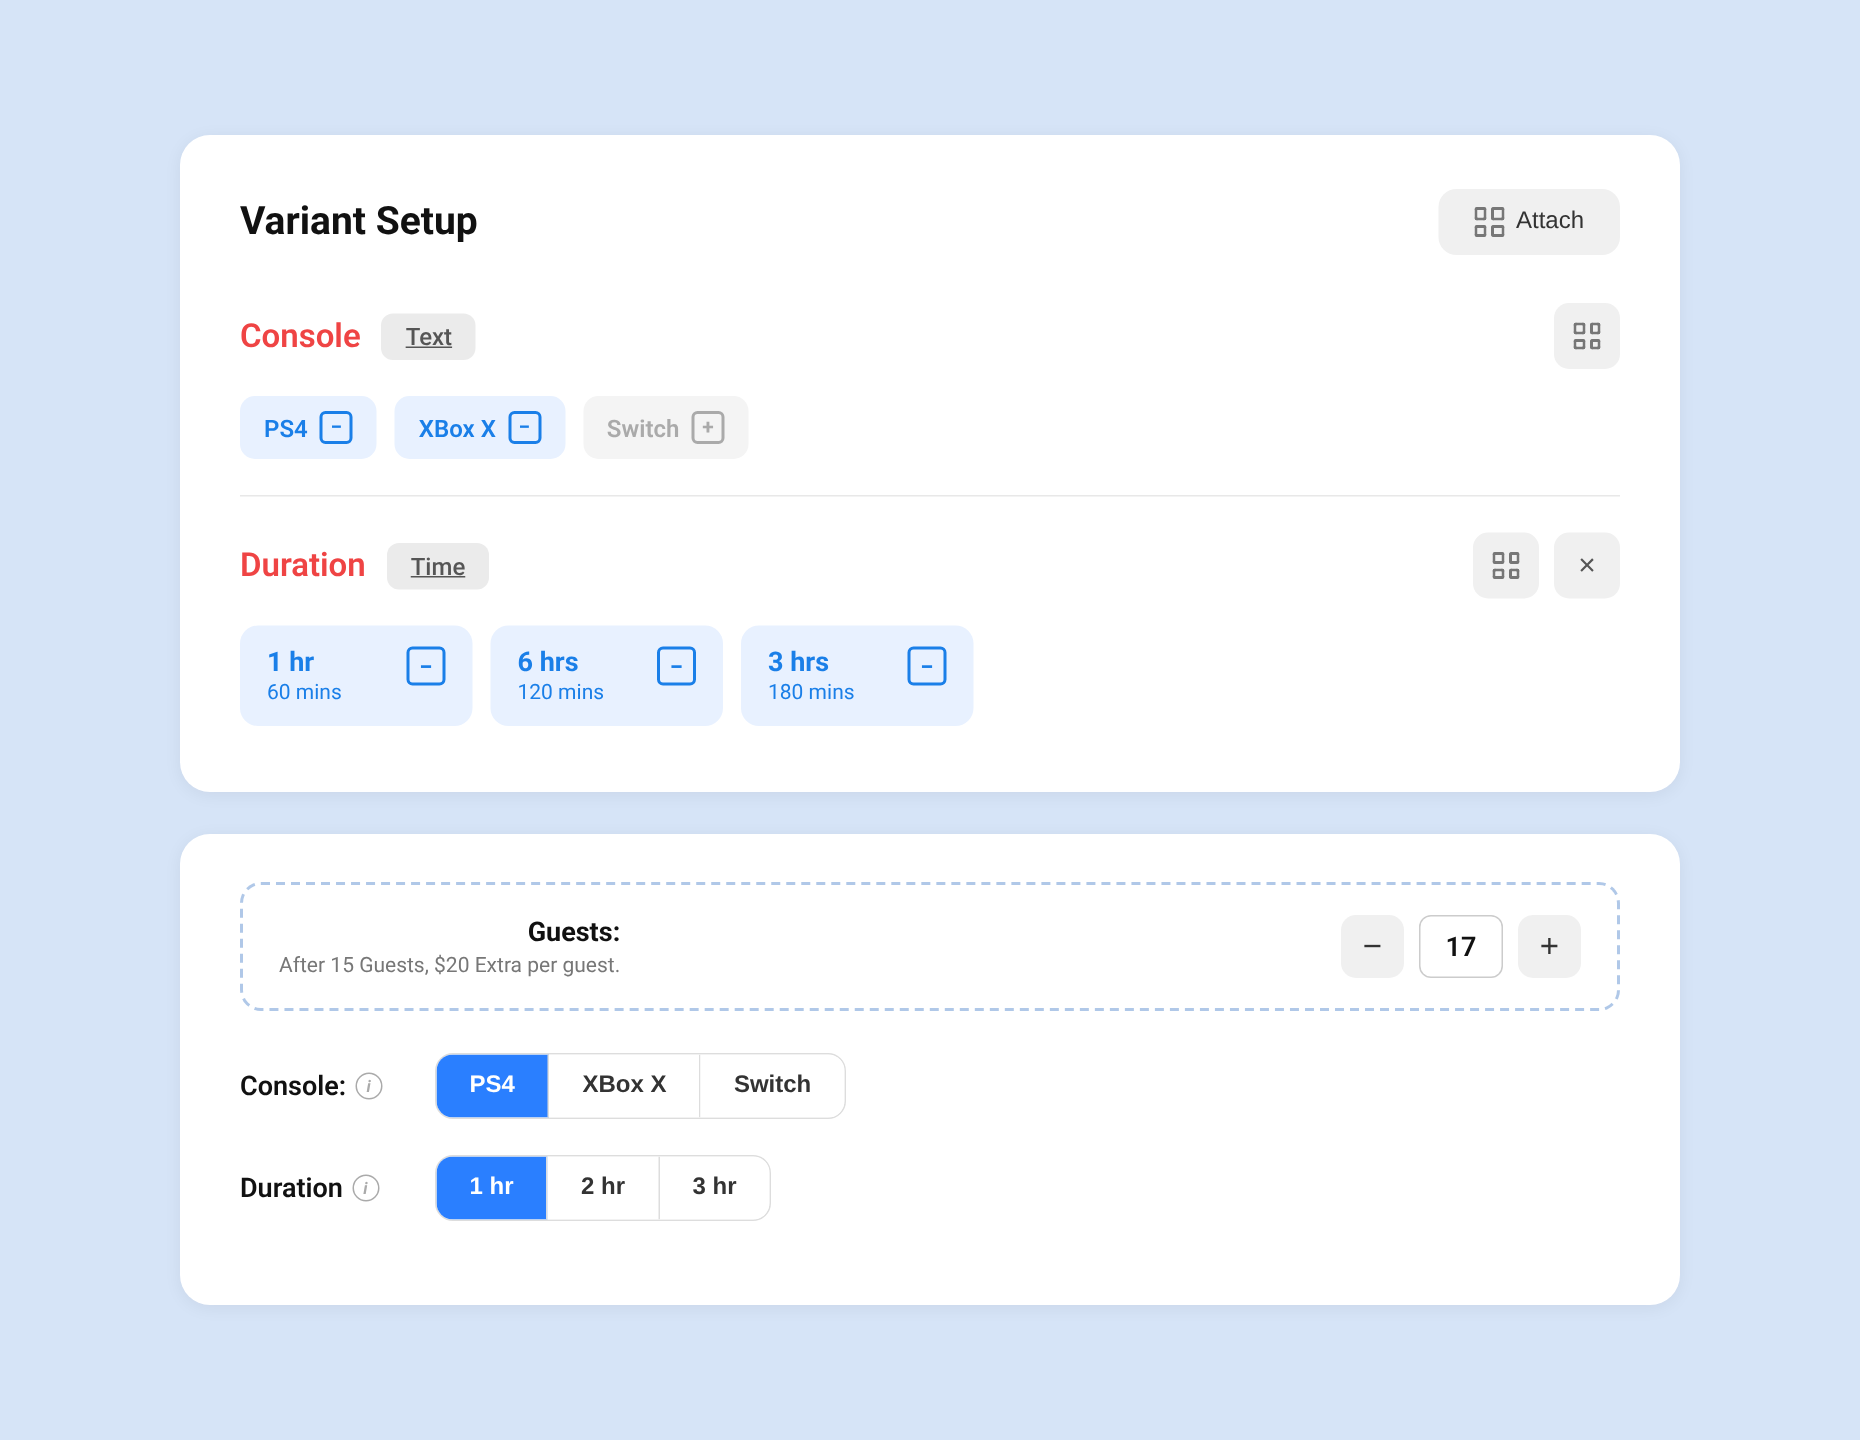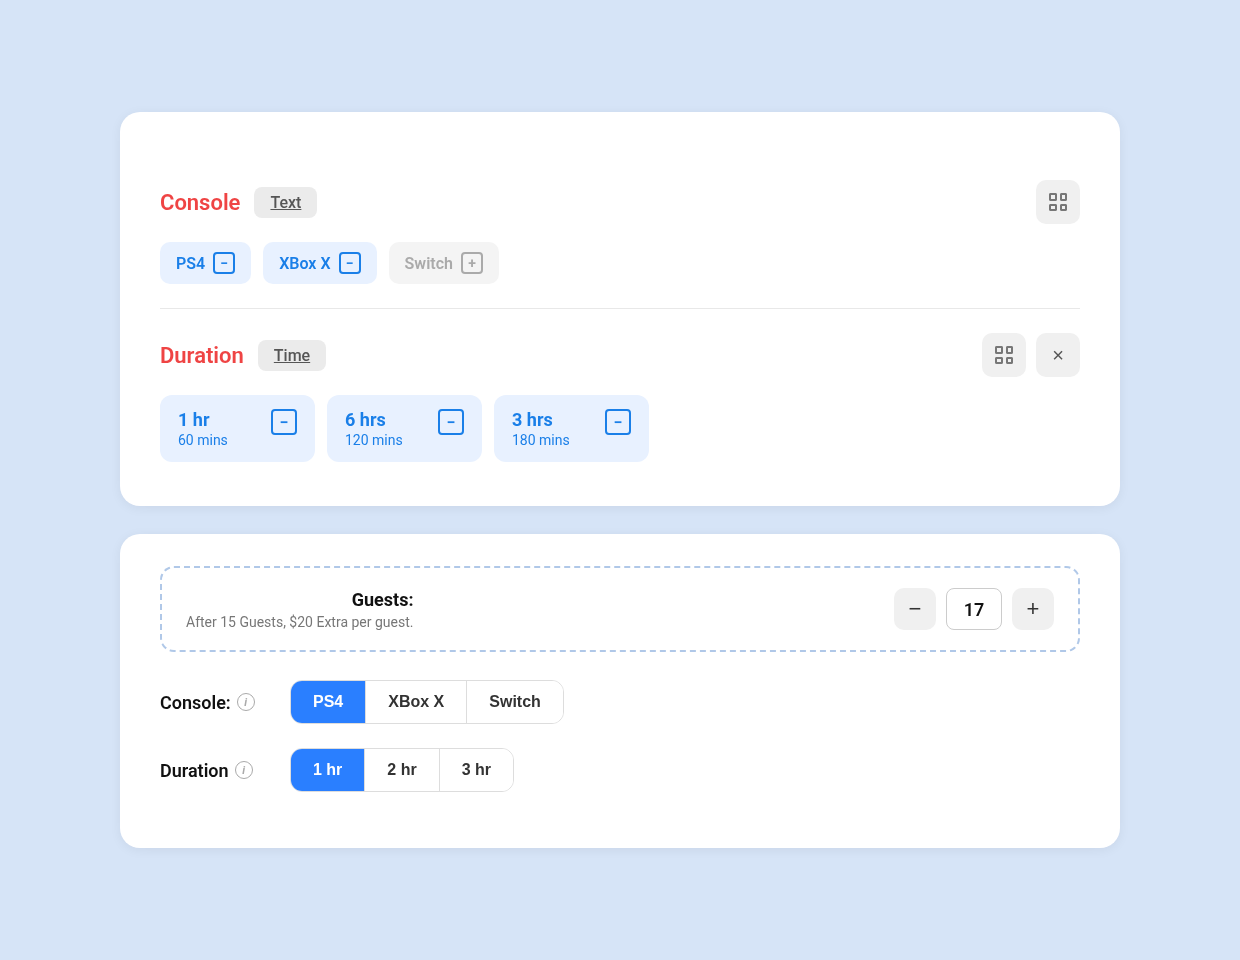--- a/index.html
+++ b/index.html
@@ -340,21 +340,31 @@
     }
   </style>
 </head>
 <body>
 
 <div class="page-container">
 
   <div class="top-card">
 
     <div class="card-header">
-
+      <span class="card-title">Variant Setup</span>
+
+      <button class="btn-attach">
+        <span style="display:inline-grid;grid-template-columns:1fr 1fr;grid-template-rows:1fr 1fr;gap:3px;width:20px;height:20px;">
+          <span style="border:2px dashed #777;border-radius:2px;display:block;"></span>
+          <span style="border:2px dashed #777;border-radius:2px;display:block;"></span>
+          <span style="border:2px dashed #777;border-radius:2px;display:block;"></span>
+          <span style="border:2px dashed #777;border-radius:2px;display:block;"></span>
+        </span>
+        <span>Attach</span>
+      </button>
 
     </div>
 
     <div class="section">
       <div class="section-header">
         <span class="section-label">Console</span>
         <span class="section-type-badge">Text</span>
         <div class="section-actions">
           <button class="icon-btn">
             <span style="display:inline-grid;grid-template-columns:1fr 1fr;grid-template-rows:1fr 1fr;gap:3px;width:18px;height:18px;">

